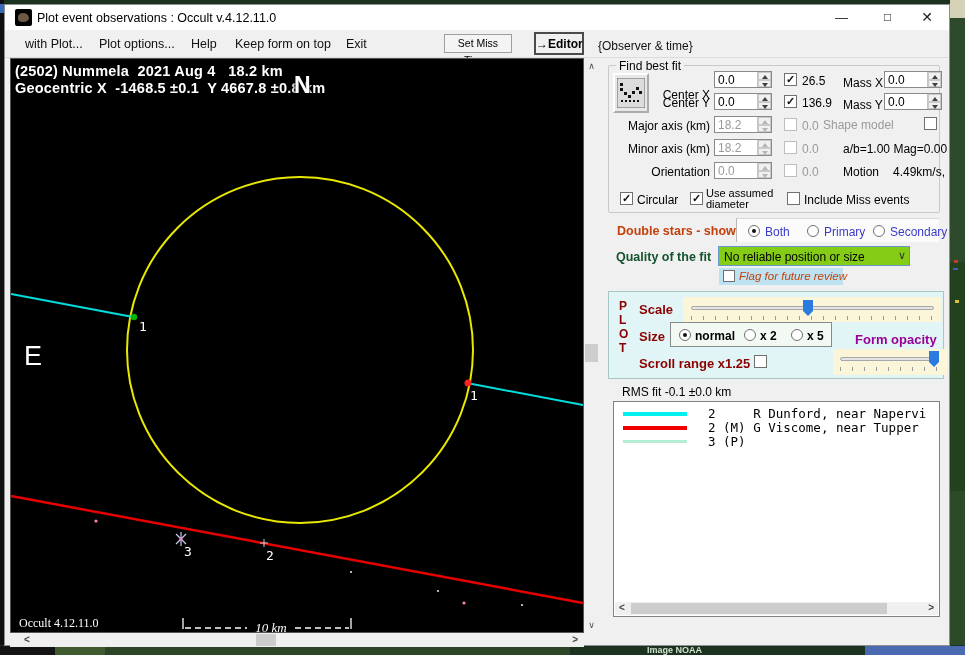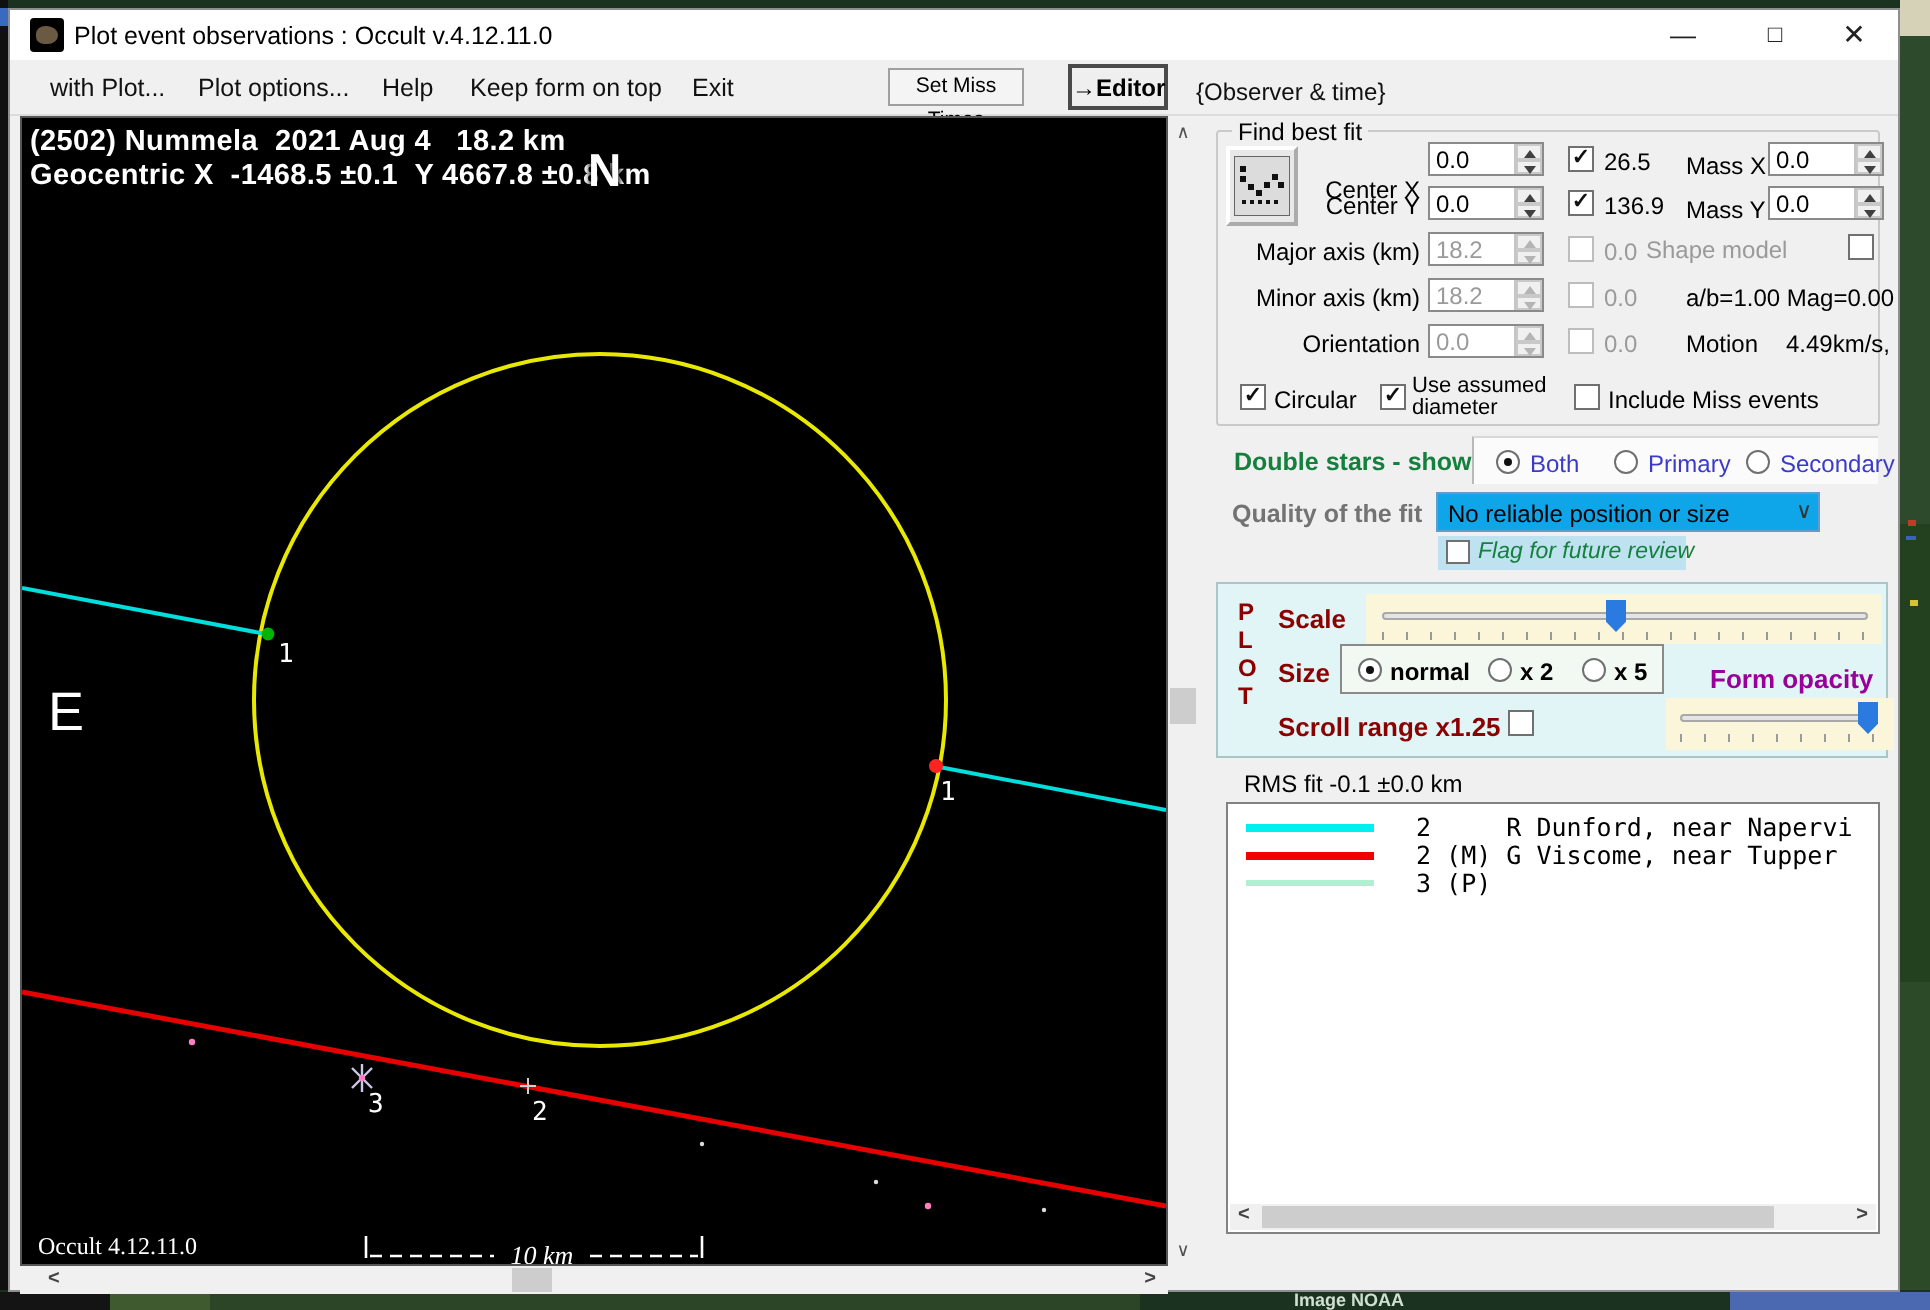--- a/index.html
+++ b/index.html
@@ -41,21 +41,21 @@
             border-right:3px solid transparent; border-bottom:4px solid #404040; }
   .tri-dn { position:absolute; left:3px; top:2px; width:0; height:0; border-left:3px solid transparent;
             border-right:3px solid transparent; border-top:4px solid #404040; }
   .dis .tri-up { border-bottom-color:#b5b5b5; } .dis .tri-dn { border-top-color:#b5b5b5; }
   .cb { position:absolute; width:13px; height:13px; background:#fff; border:1px solid #707070;
         font-size:11px; line-height:11px; text-align:center; font-weight:bold; color:#111; }
   .cb.dis { border-color:#bdbdbd; }
   .radio { position:absolute; width:12px; height:12px; border:1px solid #707070; border-radius:50%;
            background:#fff; }
   .radio .dot { position:absolute; left:3px; top:3px; width:4px; height:4px; border-radius:50%; background:#111; }
-  .navy { color:#15803d; } .blue { color:#3b3bc8; } .green-t { color:#737373; }
+  .navy { color:#c2410c; } .blue { color:#3b3bc8; } .green-t { color:#14532d; }
   .maroon { color:#8b0000; } .purple { color:#990099; }
   .bold { font-weight:bold; }
   .cyanpanel { position:absolute; background:#e1f5f6; border:1px solid #a8c6c6; }
   .slider-zone { position:absolute; background:#fbf5da; }
   .groove { position:absolute; height:4px; background:#e4e4e4; border:1px solid #a8a8a8; border-radius:2px; }
   .ticks { position:absolute; height:4px;
            background:repeating-linear-gradient(90deg,#9a9a9a 0 1px,transparent 1px 12px); }
   .sthumb { position:absolute; width:10px; height:16px; background:#2a7ae0;
             clip-path:polygon(0 0,100% 0,100% 68%,50% 100%,0 68%); }
   .listbox { position:absolute; background:#fff; border:1px solid #828282; }
@@ -300,21 +300,21 @@
         <div class="dot"></div>
       </div>
     <div class="lbl blue" style="left:28px;top:6px;">Both</div>
     <div class="radio" style="left:70px;top:6px;"></div>
     <div class="lbl blue" style="left:87px;top:6px;">Primary</div>
     <div class="radio" style="left:136px;top:6px;"></div>
     <div class="lbl blue" style="left:153px;top:6px;">Secondary</div>
   </div>
 
   <div class="lbl green-t bold" style="left:611px;top:245px;font-size:12.5px;">Quality of the fit</div>
-  <div class="abs" style="left:713px;top:241px;width:192px;height:20px;background:#0ea5e9;border:1px solid #6699cc;">
+  <div class="abs" style="left:713px;top:241px;width:192px;height:20px;background:#84cc16;border:1px solid #6699cc;">
     <div class="lbl" style="left:5px;top:3px;">No reliable position or size</div>
     <div class="abs" style="right:3px;top:2px;font-size:11px;color:#333;">∨</div>
   </div>
 
   <div class="abs" style="left:714px;top:263px;width:124px;height:17px;background:#bfe2f0;">
     <div class="cb" style="left:4px;top:2px;width:12px;height:12px;"></div>
     <div class="lbl navy" style="left:20px;top:2px;font-style:italic;font-size:11.5px;">Flag for future review</div>
   </div>
 
   <div class="cyanpanel" style="left:603px;top:286px;width:336px;height:88px;">

